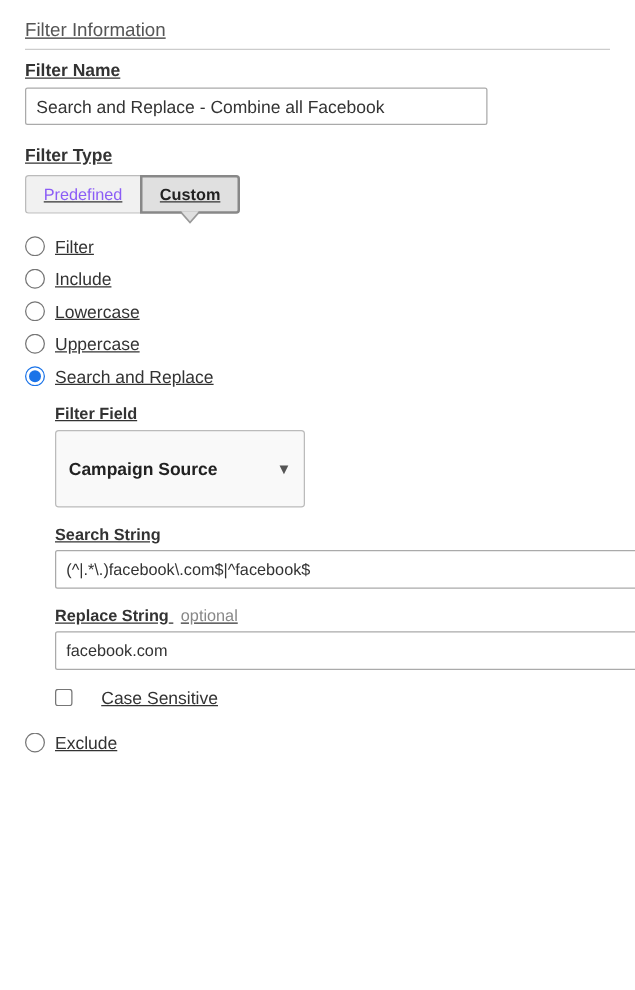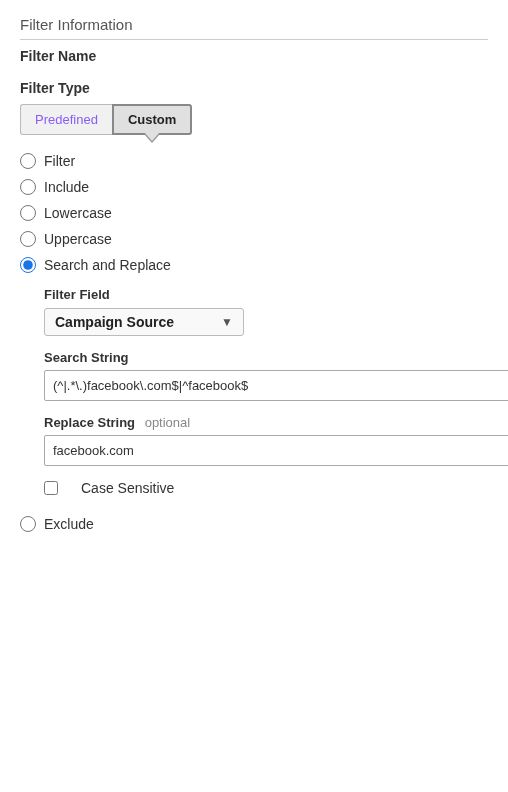--- a/index.html
+++ b/index.html
@@ -8,20 +8,21 @@
       font-size: 14px;
       color: #333;
       background: #fff;
       width: 508px;
       min-height: 792px;
       padding: 0;
     }
 
     .page-container {
       padding: 16px 20px;
+      text-decoration: underline;
     }
 
     .section-title {
       font-size: 15px;
       font-weight: normal;
       color: #555;
       margin-bottom: 8px;
       padding-bottom: 6px;
       border-bottom: 1px solid #ccc;
     }
@@ -147,21 +148,21 @@
       font-size: 13px;
       margin-bottom: 6px;
     }
 
     .dropdown-wrapper {
       display: inline-flex;
       align-items: center;
       border: 1px solid #bbb;
       border-radius: 3px;
       background: #f9f9f9;
-      padding: 5px 10px;
+      padding: 22px 10px;
       cursor: pointer;
       min-width: 200px;
       justify-content: space-between;
     }
 
     .dropdown-text {
       font-size: 14px;
       font-weight: bold;
       color: #222;
       margin-right: 8px;
@@ -219,20 +220,21 @@
   </style>
 </head>
 <body>
 
 <div class="page-container">
 
   <h2 class="section-title">Filter Information</h2>
 
   <div class="field-group">
     <label class="field-label">Filter Name</label>
+    <input type="text" class="text-input" value="Search and Replace - Combine all Facebook" placeholder="Filter Name" style="">
   </div>
 
   <div class="filter-type-section">
     <label class="field-label">Filter Type</label>
     <div class="tab-group">
       <button class="tab-btn">Predefined</button>
       <button class="tab-btn active">
         <span>Custom</span>
         <span class="tab-arrow"></span>
       </button>

